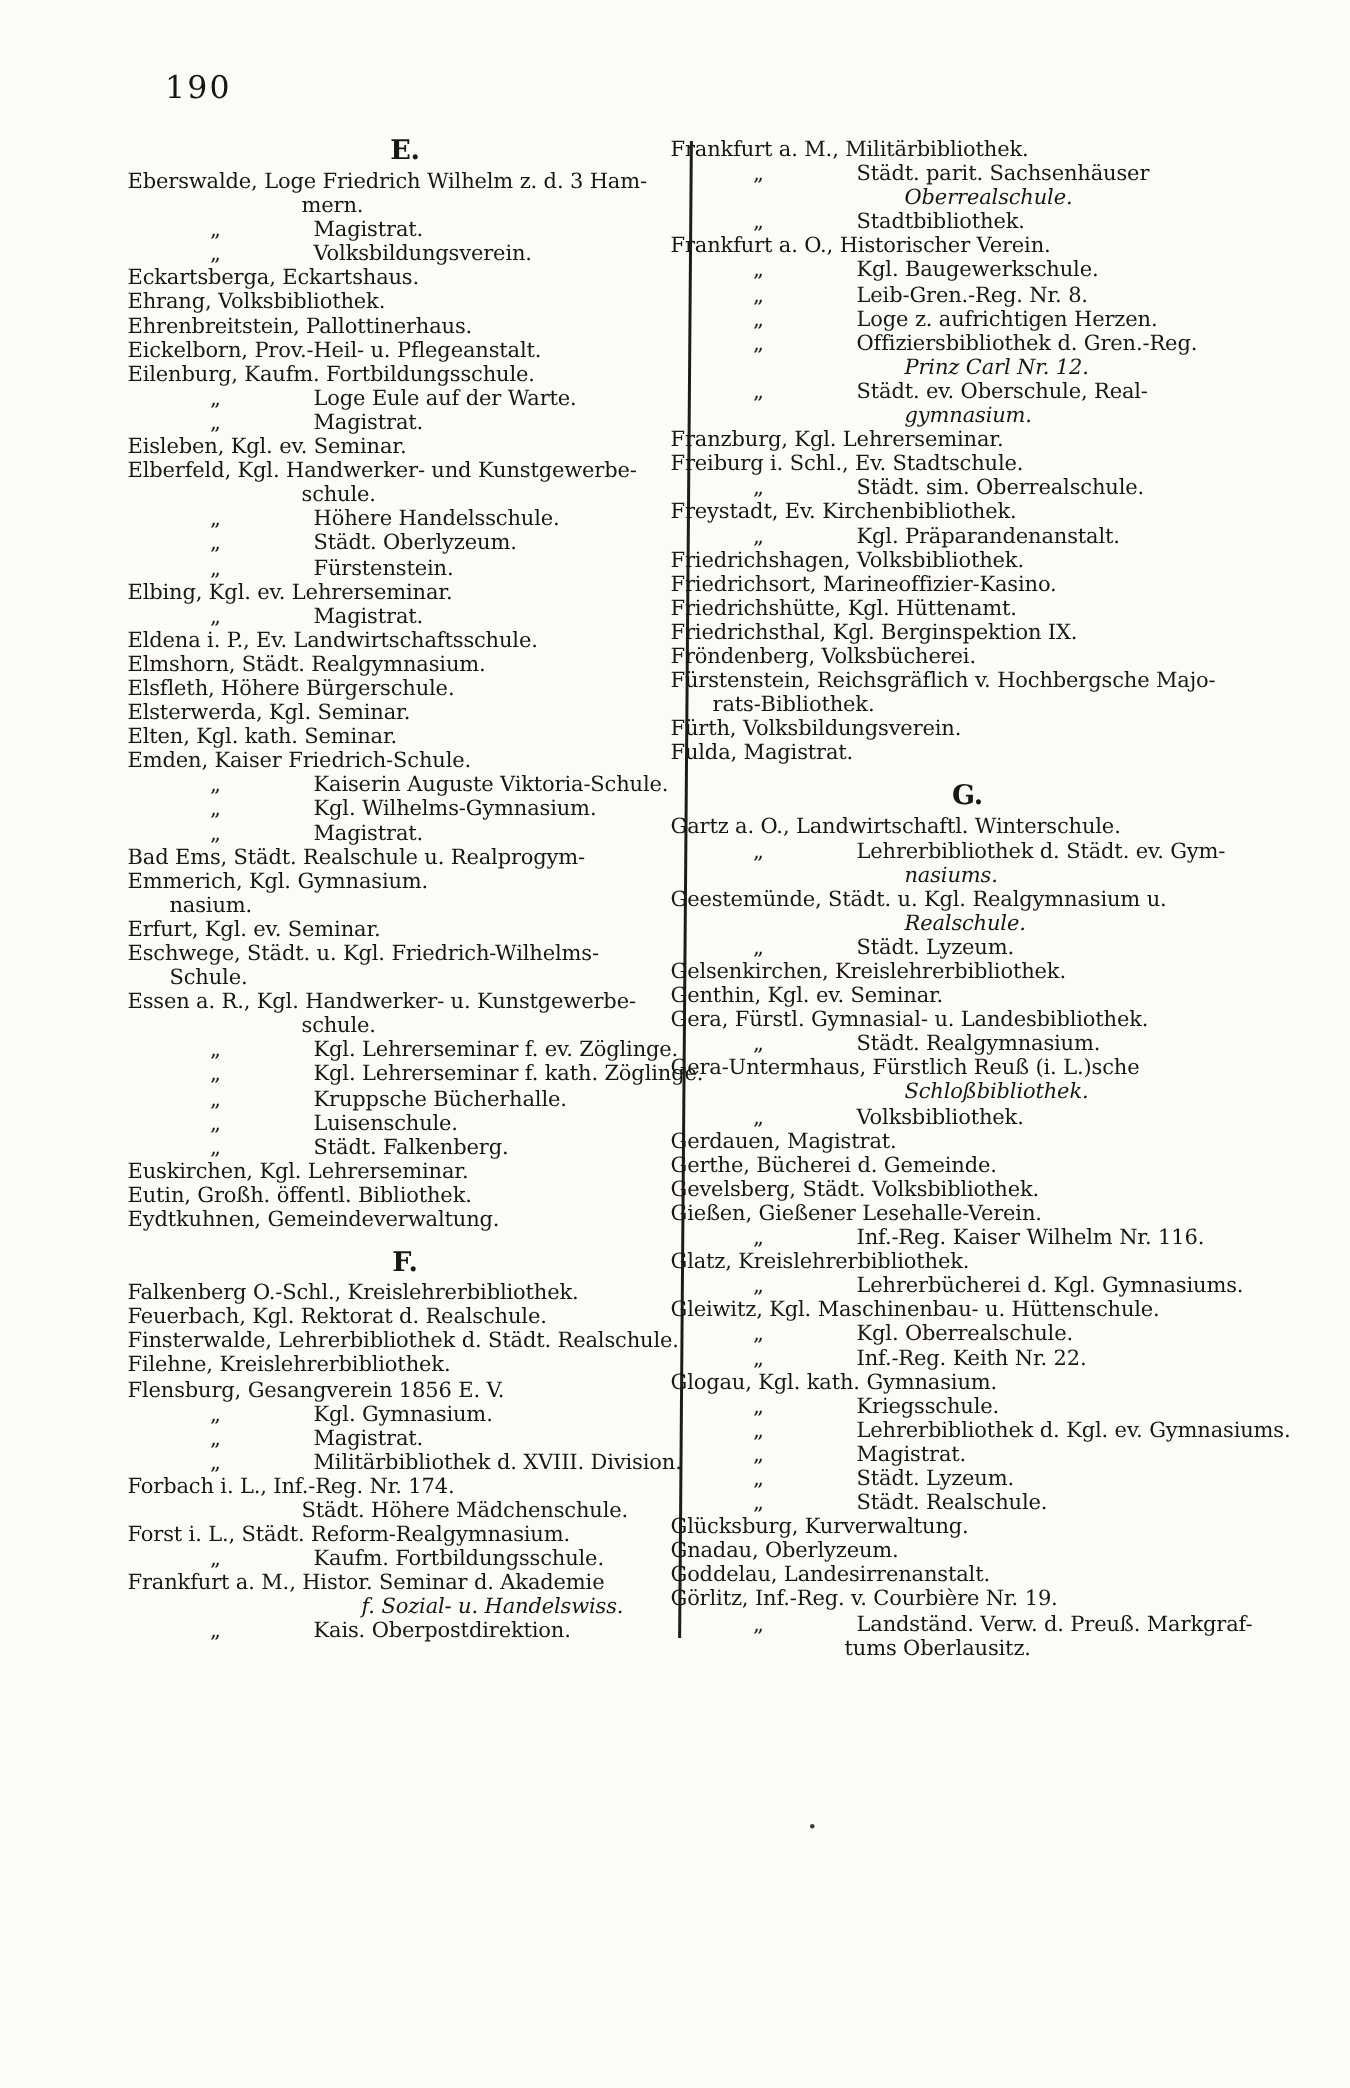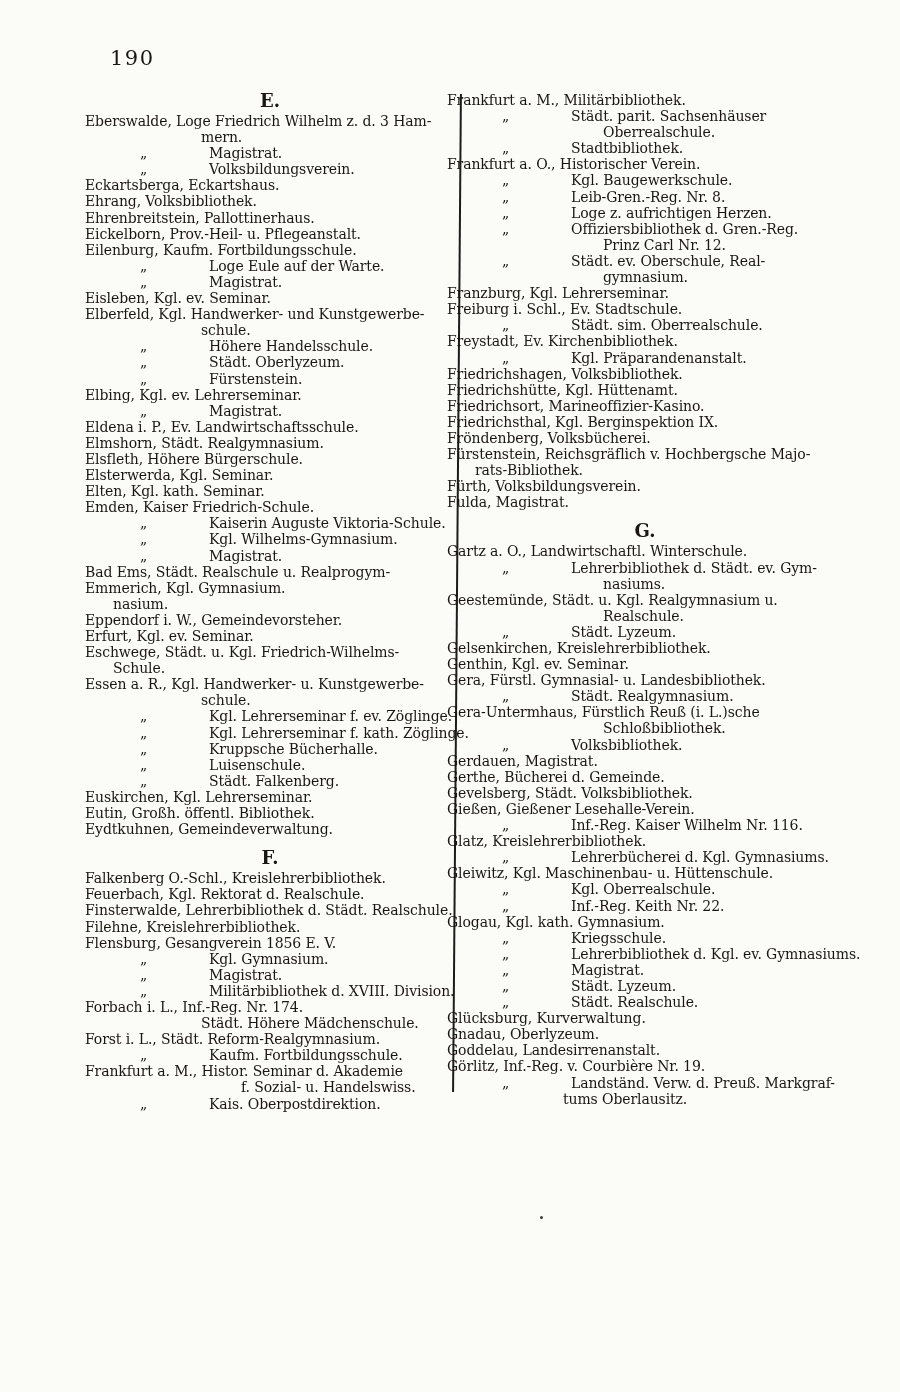--- a/index.html
+++ b/index.html
@@ -44,21 +44,21 @@
     line-height: 18px;
     margin-top: 12px;
     margin-bottom: 3px;
   }
   .h:first-child { margin-top: 0; }
   .e  { padding-left: 0; }
   .d  { position: relative; padding-left: 124px; }
   .d .mark { position: absolute; left: 55px; top: 0; }
   .c1 { padding-left: 28px; }
   .c2 { padding-left: 116px; }
-  .c3 { padding-left: 156px; }
+  .c3 { padding-left: 156px; font-style: italic; }
   .speck {
     position: absolute;
     left: 540px; top: 1216px;
     width: 3px; height: 3px;
     background: #3a3a3a;
     border-radius: 50%;
   }
 </style>
 </head>
 <body>
@@ -92,21 +92,20 @@
       <div class="e">Elsfleth, Höhere Bürgerschule.</div>
       <div class="e">Elsterwerda, Kgl. Seminar.</div>
       <div class="e">Elten, Kgl. kath. Seminar.</div>
       <div class="e">Emden, Kaiser Friedrich-Schule.</div>
       <div class="d"><span class="mark">„</span><span>Kaiserin Auguste Viktoria-Schule.</span></div>
       <div class="d"><span class="mark">„</span><span>Kgl. Wilhelms-Gymnasium.</span></div>
       <div class="d"><span class="mark">„</span><span>Magistrat.</span></div>
       <div class="e">Bad Ems, Städt. Realschule u. Realprogym-</div>
       <div class="e">Emmerich, Kgl. Gymnasium.</div>
       <div class="c1">nasium.</div>
-      <div class="e">Eppendorf i. W., Gemeindevorsteher.</div>
       <div class="e">Erfurt, Kgl. ev. Seminar.</div>
       <div class="e">Eschwege, Städt. u. Kgl. Friedrich-Wilhelms-</div>
       <div class="c1">Schule.</div>
       <div class="e">Essen a. R., Kgl. Handwerker- u. Kunstgewerbe-</div>
       <div class="c2">schule.</div>
       <div class="d"><span class="mark">„</span><span>Kgl. Lehrerseminar f. ev. Zöglinge.</span></div>
       <div class="d"><span class="mark">„</span><span>Kgl. Lehrerseminar f. kath. Zöglinge.</span></div>
       <div class="d"><span class="mark">„</span><span>Kruppsche Bücherhalle.</span></div>
       <div class="d"><span class="mark">„</span><span>Luisenschule.</span></div>
       <div class="d"><span class="mark">„</span><span>Städt. Falkenberg.</span></div>
@@ -142,22 +141,22 @@
       <div class="d"><span class="mark">„</span><span>Offiziersbibliothek d. Gren.-Reg.</span></div>
       <div class="c3">Prinz Carl Nr. 12.</div>
       <div class="d"><span class="mark">„</span><span>Städt. ev. Oberschule, Real-</span></div>
       <div class="c3">gymnasium.</div>
       <div class="e">Franzburg, Kgl. Lehrerseminar.</div>
       <div class="e">Freiburg i. Schl., Ev. Stadtschule.</div>
       <div class="d"><span class="mark">„</span><span>Städt. sim. Oberrealschule.</span></div>
       <div class="e">Freystadt, Ev. Kirchenbibliothek.</div>
       <div class="d"><span class="mark">„</span><span>Kgl. Präparandenanstalt.</span></div>
       <div class="e">Friedrichshagen, Volksbibliothek.</div>
+      <div class="e">Friedrichsort, Marineoffizier-Kasino.</div>
       <div class="e">Friedrichshütte, Kgl. Hüttenamt.</div>
-      <div class="e">Friedrichsort, Marineoffizier-Kasino.</div>
       <div class="e">Friedrichsthal, Kgl. Berginspektion IX.</div>
       <div class="e">Fröndenberg, Volksbücherei.</div>
       <div class="e">Fürstenstein, Reichsgräflich v. Hochbergsche Majo-</div>
       <div class="c1">rats-Bibliothek.</div>
       <div class="e">Fürth, Volksbildungsverein.</div>
       <div class="e">Fulda, Magistrat.</div>
       <div class="h">G.</div>
       <div class="e">Gartz a. O., Landwirtschaftl. Winterschule.</div>
       <div class="d"><span class="mark">„</span><span>Lehrerbibliothek d. Städt. ev. Gym-</span></div>
       <div class="c3">nasiums.</div>

